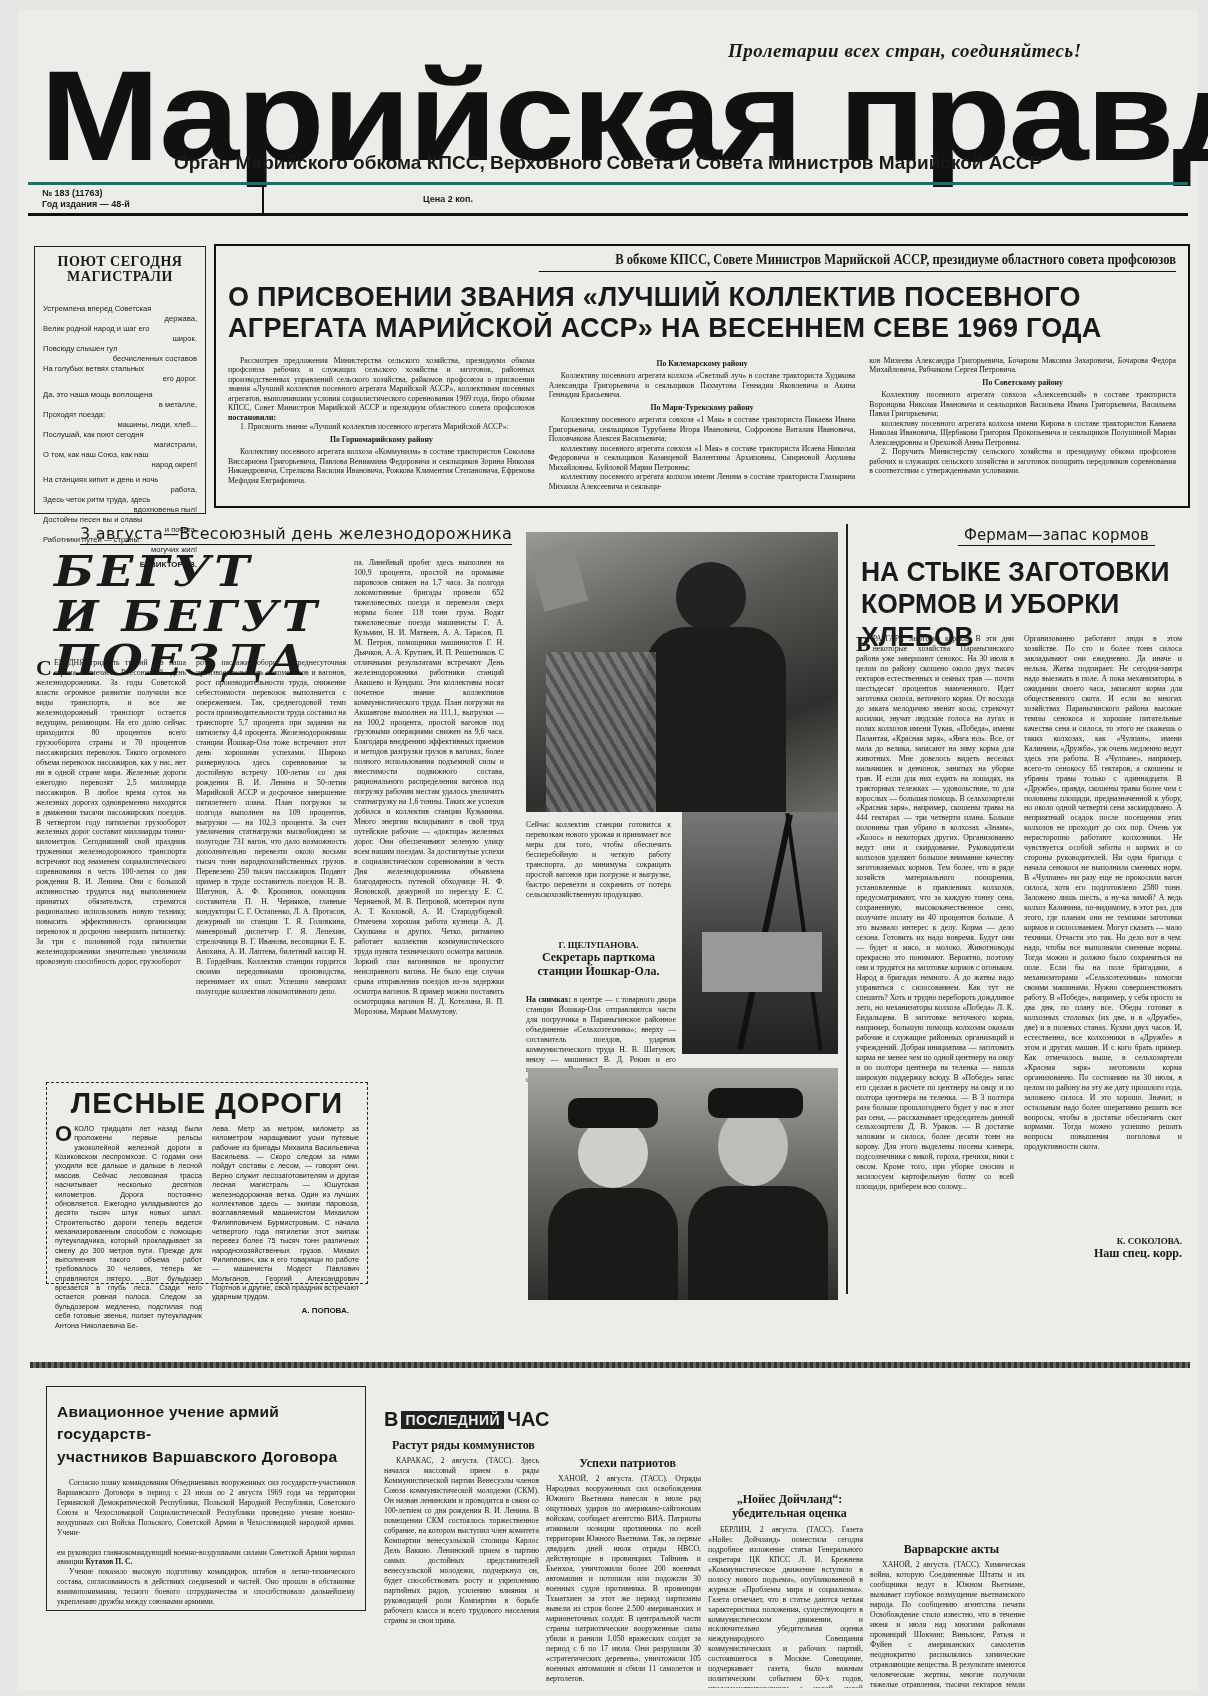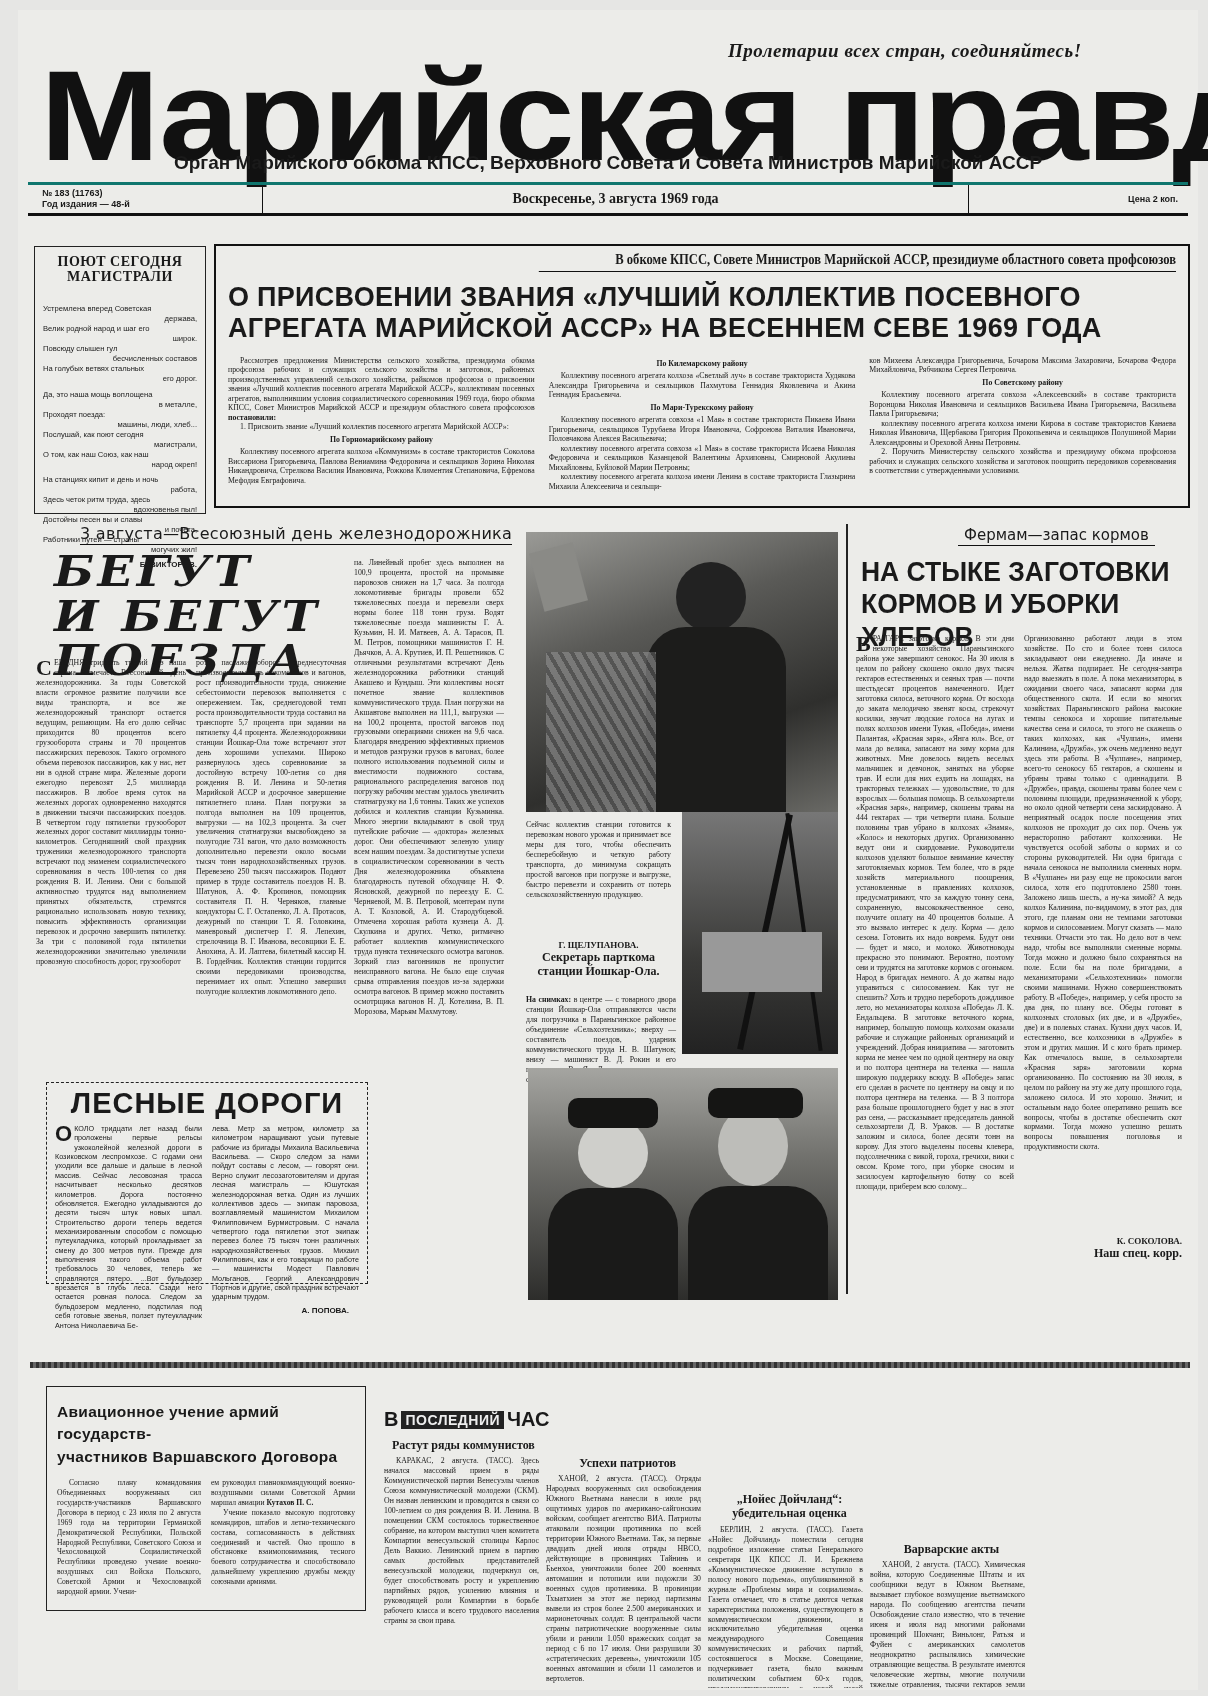--- a/index.html
+++ b/index.html
@@ -102,41 +102,40 @@
   .forest .cols2 > div { flex: 1; }
   .forest .sig { text-align: right; font-weight: bold; margin-top: 4px; margin-right: 10px; font-size: 8px; }
 
   .sep-band { left: 12px; top: 1352px; width: 1160px; height: 6px; background: repeating-linear-gradient(90deg, #333 0 3px, #666 3px 6px); }
 
   .avia {
     left: 28px; top: 1376px; width: 320px; height: 225px;
     border: 1.5px solid #222; padding: 14px 10px;
   }
   .avia .ahead { font-family: "Liberation Sans", sans-serif; font-weight: bold; font-size: 15.5px; line-height: 1.45; letter-spacing: .3px; }
-  .avia .cols2 { display: flex; gap: 10px; margin-top: 10px; font-size: 7.6px; line-height: 1.3; text-align: justify; }
+  .avia .cols2 { display: flex; gap: 10px; margin-top: 10px; font-size: 7.6px; line-height: 1.3; text-align: justify; flex-direction: column; }
   .avia .cols2 > div { flex: 1; }
 
   .lasthour-title { left: 366px; top: 1398px; font-family: "Liberation Sans", sans-serif; font-weight: 900; font-size: 20px; display: flex; align-items: center; gap: 3px; }
   .lasthour-title .inv { background: #222; color: #eee; font-size: 14px; padding: 1px 4px; font-weight: bold; letter-spacing: .5px; }
   .subhead { font-weight: bold; font-size: 12px; line-height: 1.2; margin: 4px 0 4px 8px; }
 </style>
 </head>
 <body>
 
 <div class="page">
 
   <div class="abs slogan">Пролетарии всех стран, соединяйтесь!</div>
   <div class="abs masthead">Марийская правда</div>
   <div class="abs organ">Орган Марийского обкома КПСС, Верховного Совета и Совета Министров Марийской АССР</div>
   <div class="abs infobar">
     <div class="cell issue">
       <span>№ 183 (11763)</span>
       <span>Год издания — 48-й</span>
     </div>
-    <div class="cell date">Воскресенье, 3 августа 1969 года</div>
     <div class="cell price">Цена 2 коп.</div>
   </div>
 
   <div class="abs poem">
     <div class="ptitle">ПОЮТ СЕГОДНЯ МАГИСТРАЛИ</div>
     <div class="stanza">
       <span class="l">Устремлена вперед Советская</span>
       <span class="r">держава,</span>
       <span class="l">Велик родной народ и шаг его</span>
       <span class="r">широк.</span>

